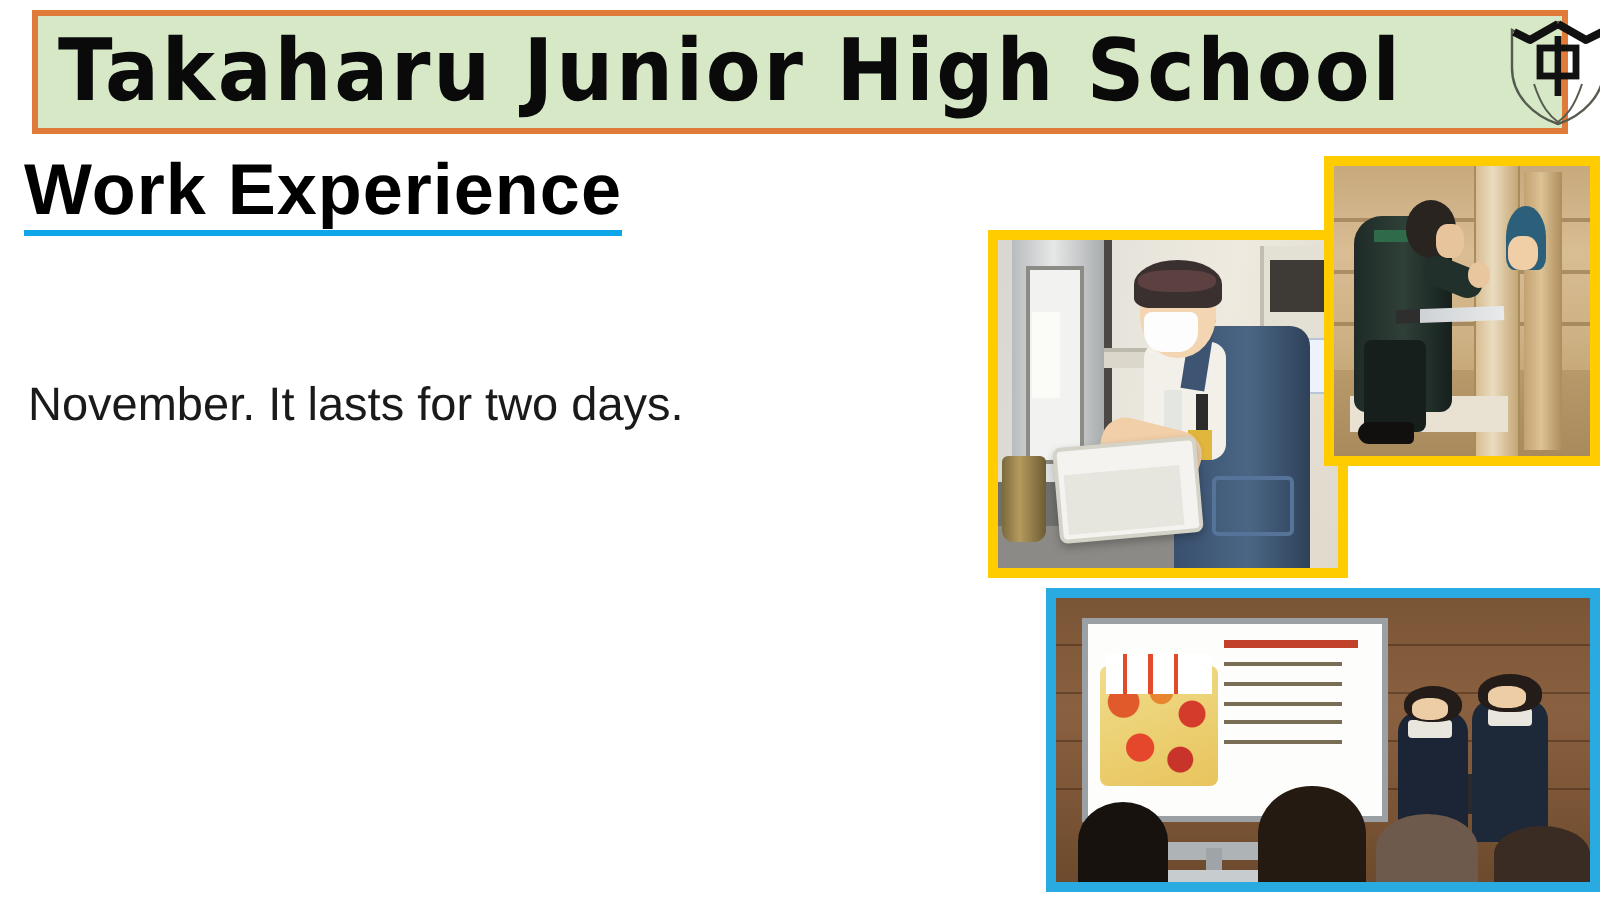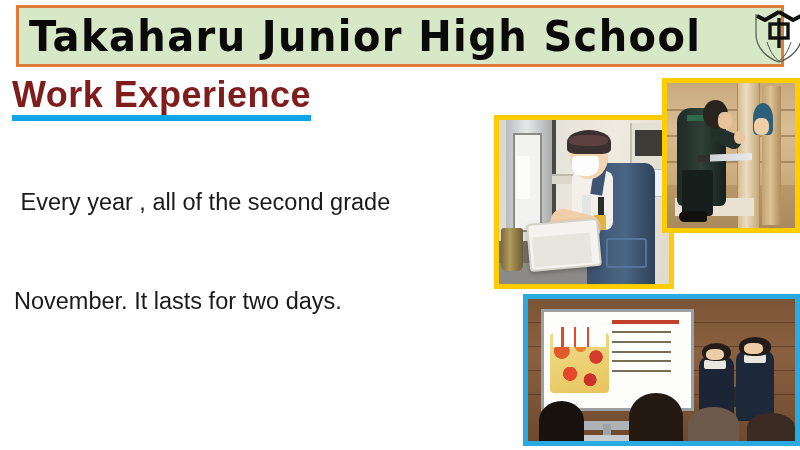--- a/index.html
+++ b/index.html
@@ -58,23 +58,23 @@
 
   
   .section-heading {
     position: absolute;
     left: 12px;
     top: 76px;
     font-family: "Liberation Sans", sans-serif;
     font-weight: bold;
     font-size: 36px;
     line-height: 1.05;
-    color: #7f1d1d;
+    color: #000000;
     letter-spacing: 0.5px;
-    border-bottom: 6px solid #0ea5e9;
+    border-bottom: 3px solid #0ea5e9;
     padding-bottom: 1px;
   }
 
   
   .body-text {
     position: absolute;
     left: 14px;
     top: 120px;
     width: 560px;
     font-family: "Liberation Sans", sans-serif;
@@ -200,21 +200,20 @@
           <rect x="18" y="16" width="18" height="14"></rect>
           <line x1="27" y1="10" x2="27" y2="40"></line>
         </g>
       </svg>
     </div>
   </div>
 
   <div class="section-heading">Work Experience</div>
 
   <div class="body-text">
-    <span class="line"> Every year , all of the second grade</span>
     <span class="line">November. It lasts for two days.</span>
     
     
     
     
     
     
     
   </div>
 

